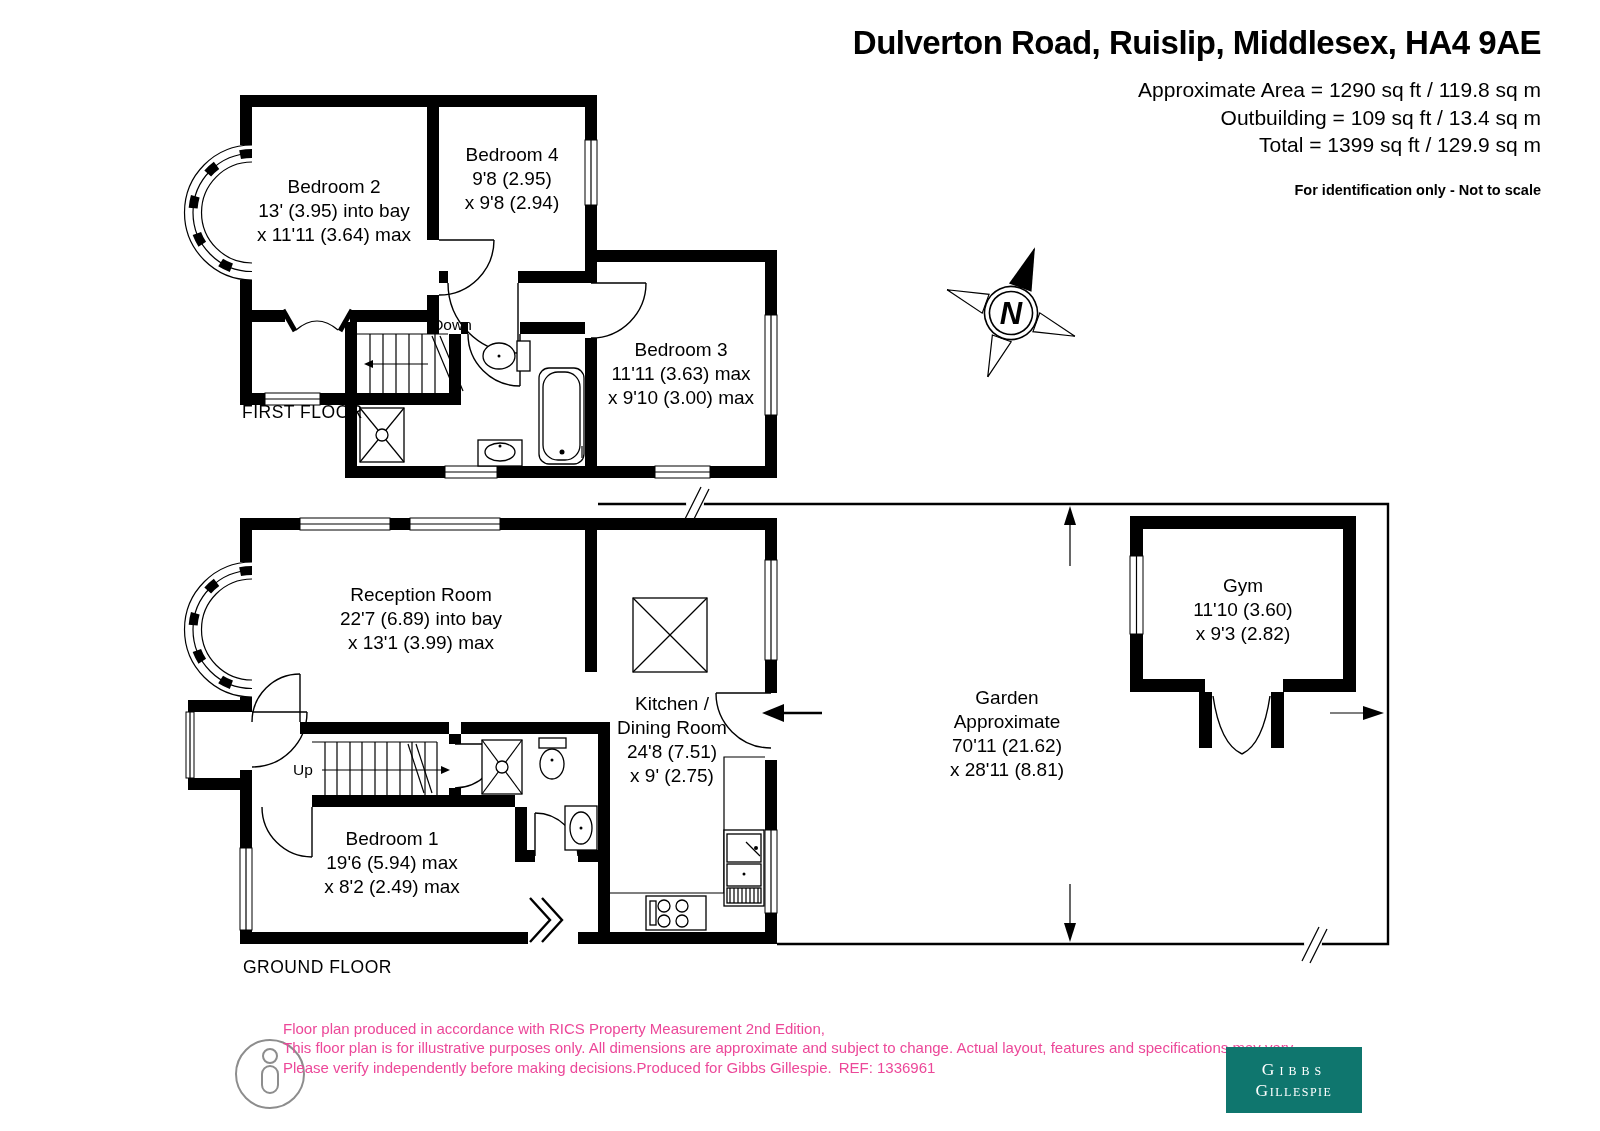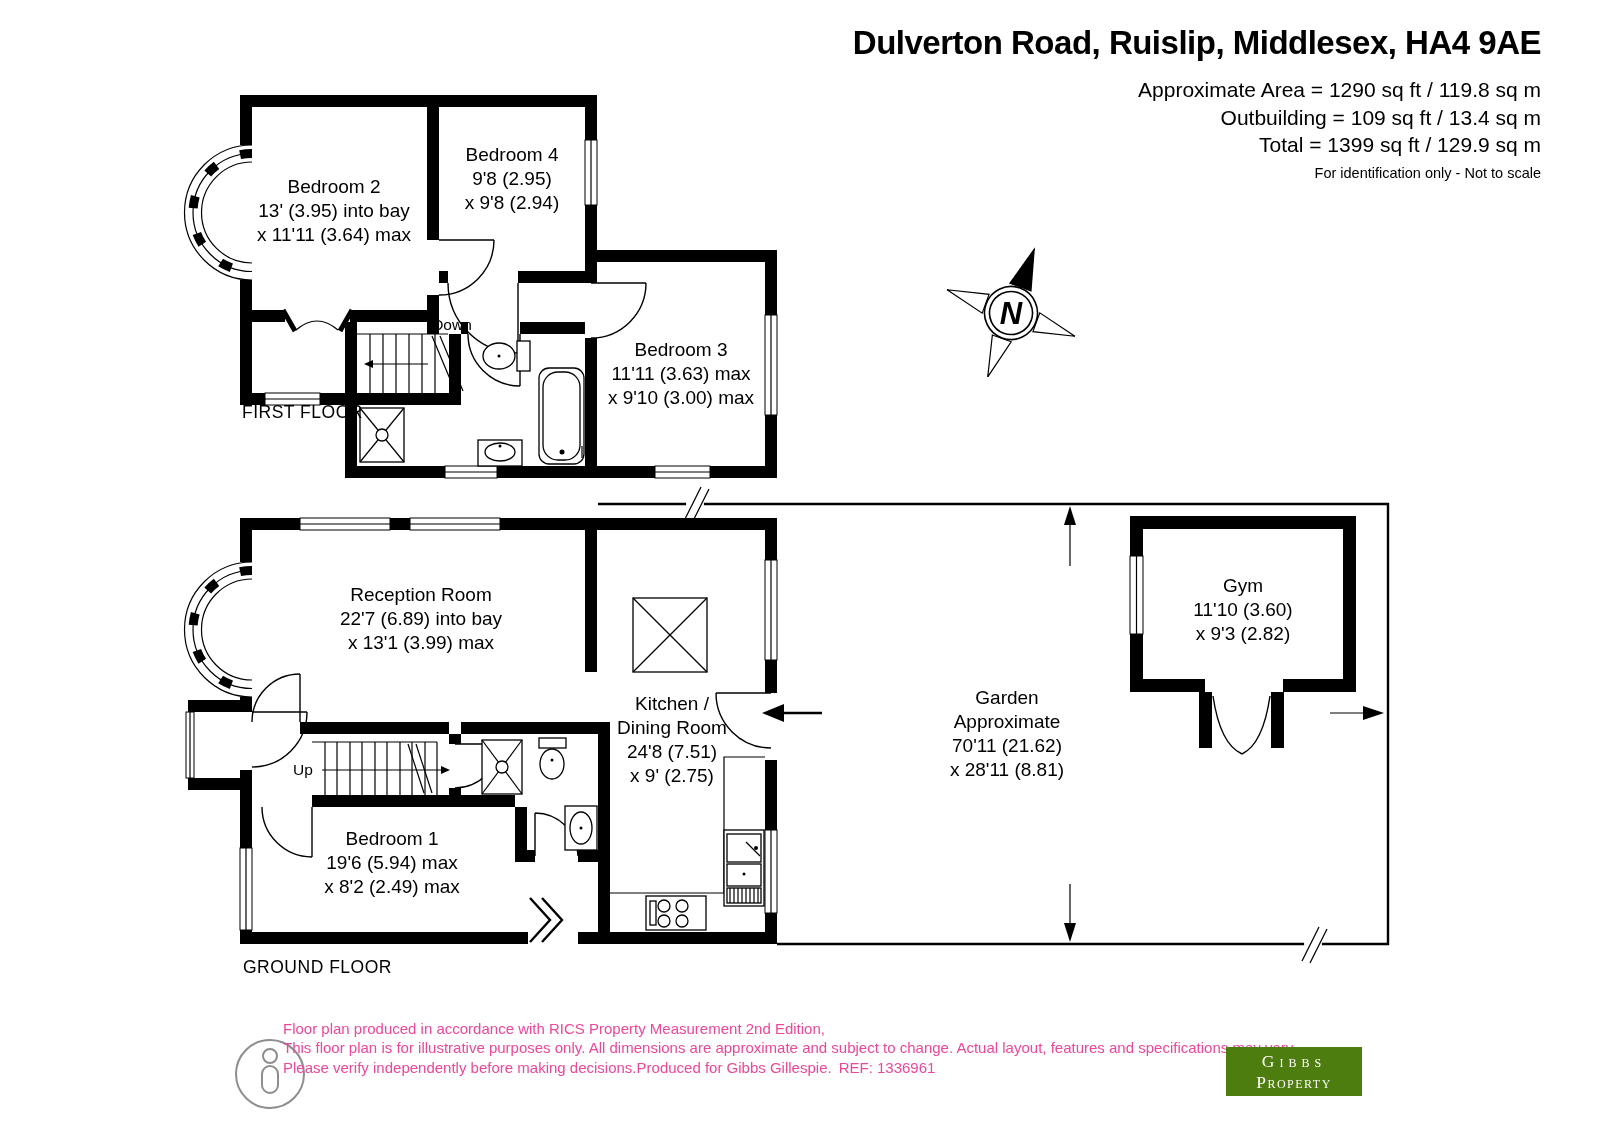--- a/index.html
+++ b/index.html
@@ -3,26 +3,26 @@
 <meta charset="utf-8">
 <style>
   html,body{margin:0;padding:0;background:#fff;}
   .page{position:relative;width:1600px;height:1131px;background:#fff;overflow:hidden;
         font-family:"Liberation Sans",sans-serif;}
   .plan-svg{position:absolute;left:0;top:0;}
   
   .header{position:absolute;top:24px;right:59px;text-align:right;color:#000;}
   .title{font-size:33px;font-weight:bold;letter-spacing:-0.5px;margin-bottom:14px;margin-left:20px;}
   .area-line{font-size:21px;line-height:27.5px;font-weight:500;}
-  .note{font-size:14.5px;margin-top:6px;font-weight:400;}
+  .note{font-size:14.5px;margin-top:23px;font-weight:700;}
   
   .footer-text{position:absolute;left:283px;top:1019px;color:#ec4899;font-size:15px;line-height:19.4px;}
   .copyright{margin-left:18px;}
   .ref{margin-left:7px;}
-  .logo{position:absolute;left:1226px;top:1047px;width:136px;height:49px;background:#4d7c0f;
+  .logo{position:absolute;left:1226px;top:1047px;width:136px;height:66px;background:#0f766e;
         color:#fff;font-family:"Liberation Serif",serif;font-variant:small-caps;
         display:flex;flex-direction:column;align-items:center;justify-content:center;line-height:1.2;}
   .logo-l1{font-size:17.5px;letter-spacing:5px;}
   .logo-l2{font-size:17.5px;letter-spacing:1.5px;}
   
   .wall{fill:#000;stroke:none;}
   .win{fill:#fff;stroke:#000;stroke-width:1;}
   .thin{stroke:#000;stroke-width:1.2;fill:none;}
   .door{stroke:#000;stroke-width:1.4;fill:none;}
   .fx{fill:#fff;stroke:#000;stroke-width:1.3;}
@@ -417,16 +417,16 @@
   </svg>
 
   <div class="footer-text">
     <div>Floor plan produced in accordance with RICS Property Measurement 2nd Edition,</div>
     <div>This floor plan is for illustrative purposes only. All dimensions are approximate and subject to change. Actual layout, features and specifications may vary.</div>
     <div><span>Please verify independently before making decisions.Produced for Gibbs Gillespie.</span><span class="ref">REF:   1336961</span></div>
   </div>
 
   <div class="logo">
     <div class="logo-l1">Gibbs</div>
-    <div class="logo-l2">Property</div>
+    <div class="logo-l2">Gillespie</div>
   </div>
 
 </div>
 
 </body></html>

